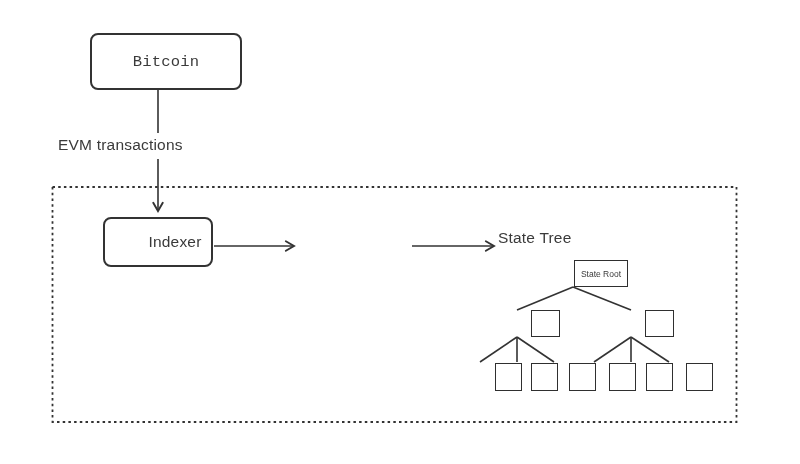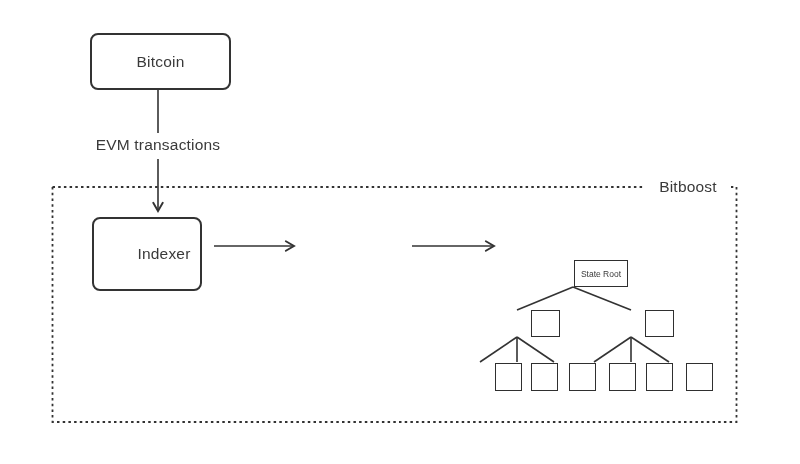--- a/index.html
+++ b/index.html
@@ -30,22 +30,22 @@
     border: 2px solid #333333;
     border-radius: 8px;
     background: #ffffff;
     display: flex;
     align-items: center;
     justify-content: center;
     font-size: 15.5px;
     letter-spacing: 0.2px;
     z-index: 1;
   }
-  .node-bitcoin { left: 90px;  top: 33px;  width: 141px; height: 57px; }
-  .node-indexer { left: 92px; top: 217px; width: 110px; height: 74px; padding-left: 34px; }
+  .node-bitcoin { left: 90px;  top: 33px;  width: 152px; height: 57px; font-family: Liberation Mono, monospace; }
+  .node-indexer { left: 103px; top: 217px; width: 110px; height: 50px; padding-left: 34px; }
   .node-evm     { left: 303px; top: 216px; width: 108px; height: 58px; }
 
   .tree-box {
     position: absolute;
     box-sizing: border-box;
     border: 1.5px solid #2f2f2f;
     border-radius: 0;
     background: #ffffff;
     display: flex;
     align-items: center;
@@ -62,21 +62,20 @@
   .leaf-3 { left: 541px; }
   .leaf-4 { left: 581px; }
   .leaf-5 { left: 618px; }
   .leaf-6 { left: 658px; }
 
   .float-label {
     position: absolute;
     font-size: 15.5px;
     letter-spacing: 0.2px;
     z-index: 2;
-    text-align: center;
   }
   .edge-label   { left: 58px;  top: 136px; width: 200px; }
   .tree-title   { left: 498px; top: 229px; width: 160px; }
   .container-label {
     left: 645px; top: 177px; width: 86px; height: 20px;
     line-height: 20px; background: #ffffff;
   }
 </style>
 </head>
 <body>
@@ -115,22 +114,22 @@
     <span>Bitcoin</span>
   </div>
 
   <div class="node node-indexer">
     <span>Indexer</span>
   </div>
 
 
   <div class="float-label edge-label">EVM transactions</div>
 
-  <div class="float-label container-label">Bitboost</div>
 
+  <div class="float-label tree-title">State Tree</div>
 
   <div class="tree-box tree-root">
     <span>State Root</span>
   </div>
 
   <div class="tree-box tree-mid-1"></div>
   <div class="tree-box tree-mid-2"></div>
 
   <div class="tree-box tree-leaf leaf-1"></div>
   <div class="tree-box tree-leaf leaf-2"></div>

